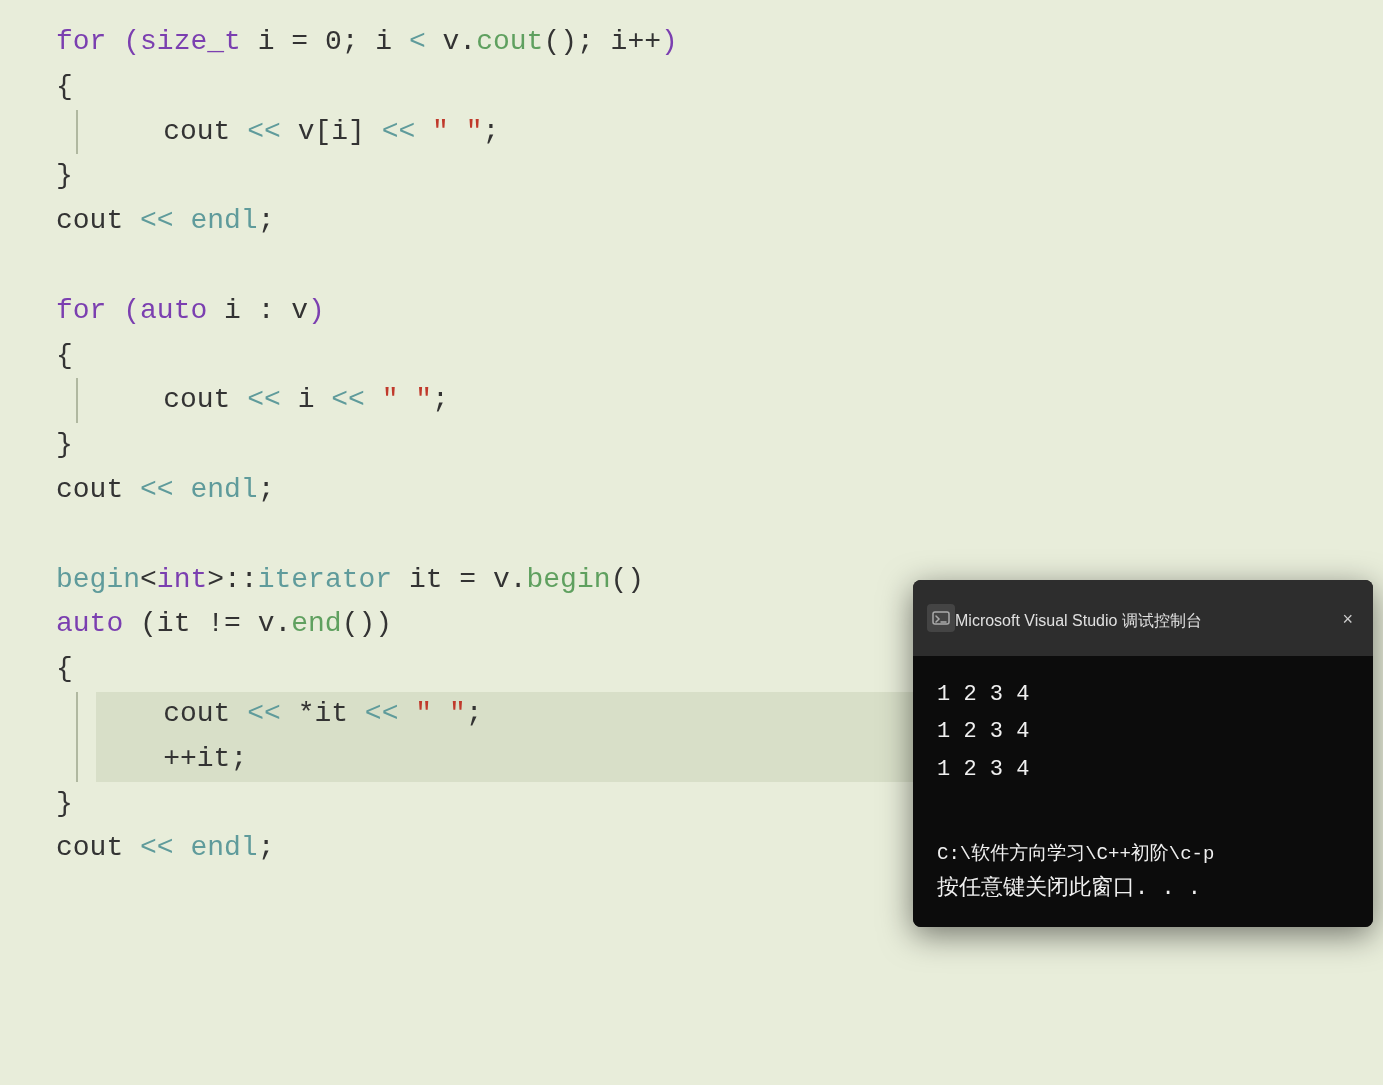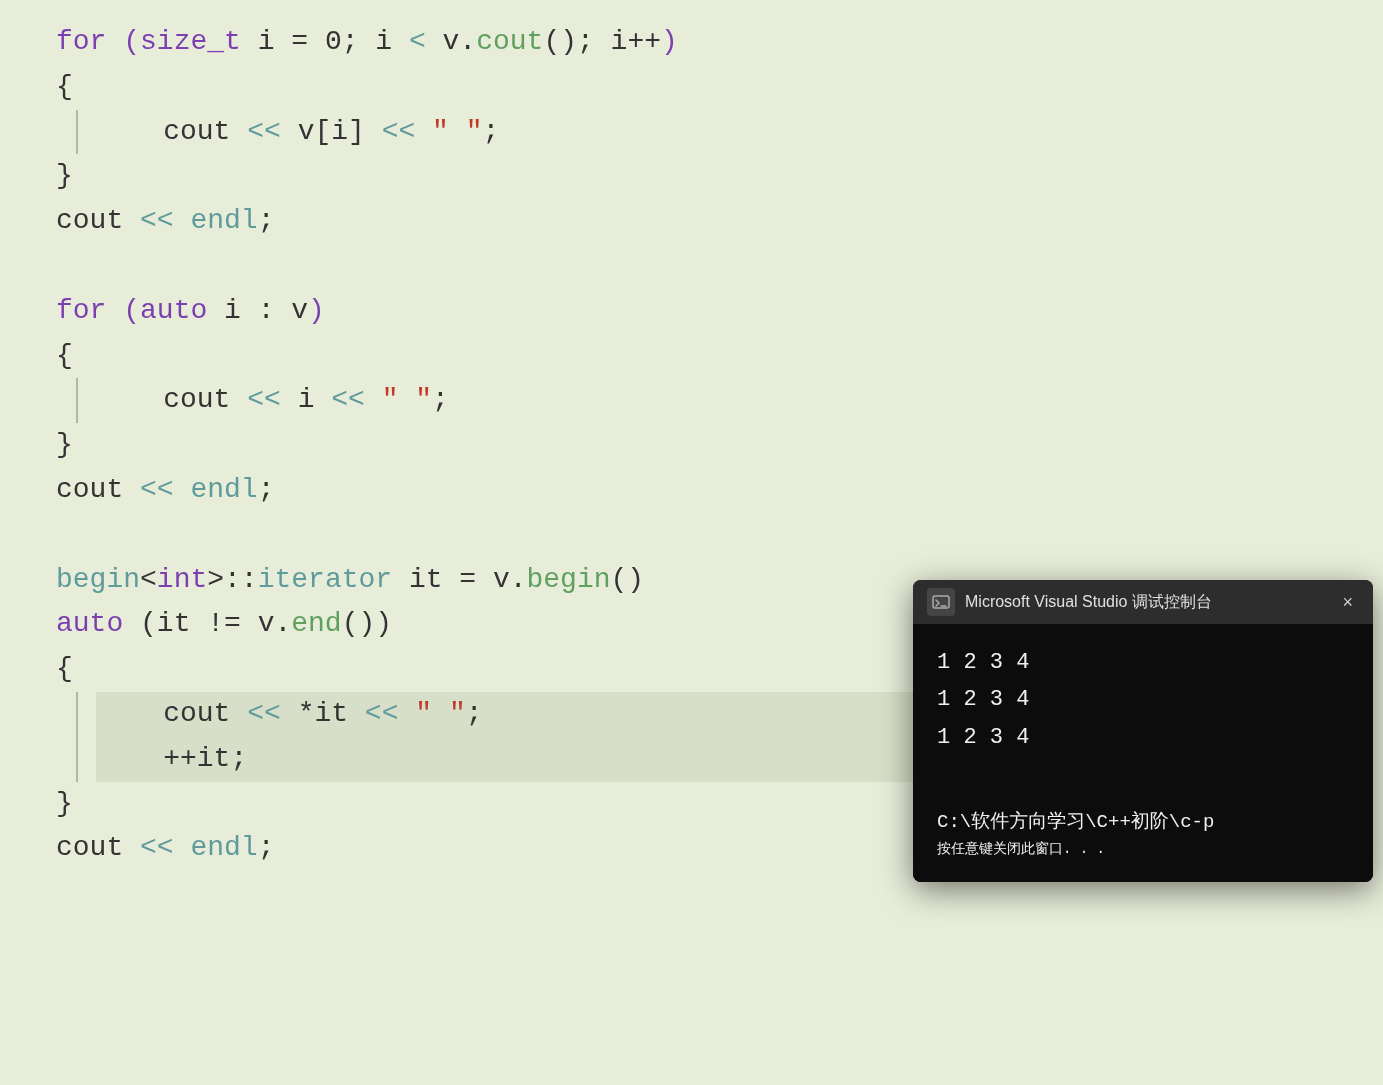--- a/index.html
+++ b/index.html
@@ -57,23 +57,23 @@
       background-color: #1a1a1a;
       border-radius: 8px;
       overflow: hidden;
       box-shadow: 0 8px 32px rgba(0,0,0,0.5);
       z-index: 10;
     }
 
     .terminal-titlebar {
       background-color: #2d2d2d;
       display: flex;
-      align-items: center;
-      padding: 8px 14px;
-      gap: 10px;
+      align-items: flex-end;
+      padding: 24px 14px;
+      gap: 0;
     }
 
     .terminal-icon {
       width: 28px;
       height: 28px;
       background-color: #444;
       border-radius: 4px;
       display: flex;
       align-items: center;
       justify-content: center;
@@ -107,21 +107,21 @@
     }
 
     .terminal-path {
       color: #f0f0f0;
       word-break: break-all;
       font-size: 19px;
     }
 
     .terminal-prompt {
       color: #f0f0f0;
-      font-size: 14px;
+      font-size: 22px;
     }
 
     .block-indent {
       position: relative;
       padding-left: 40px;
     }
 
     .block-indent::before {
       content: '';
       position: absolute;

